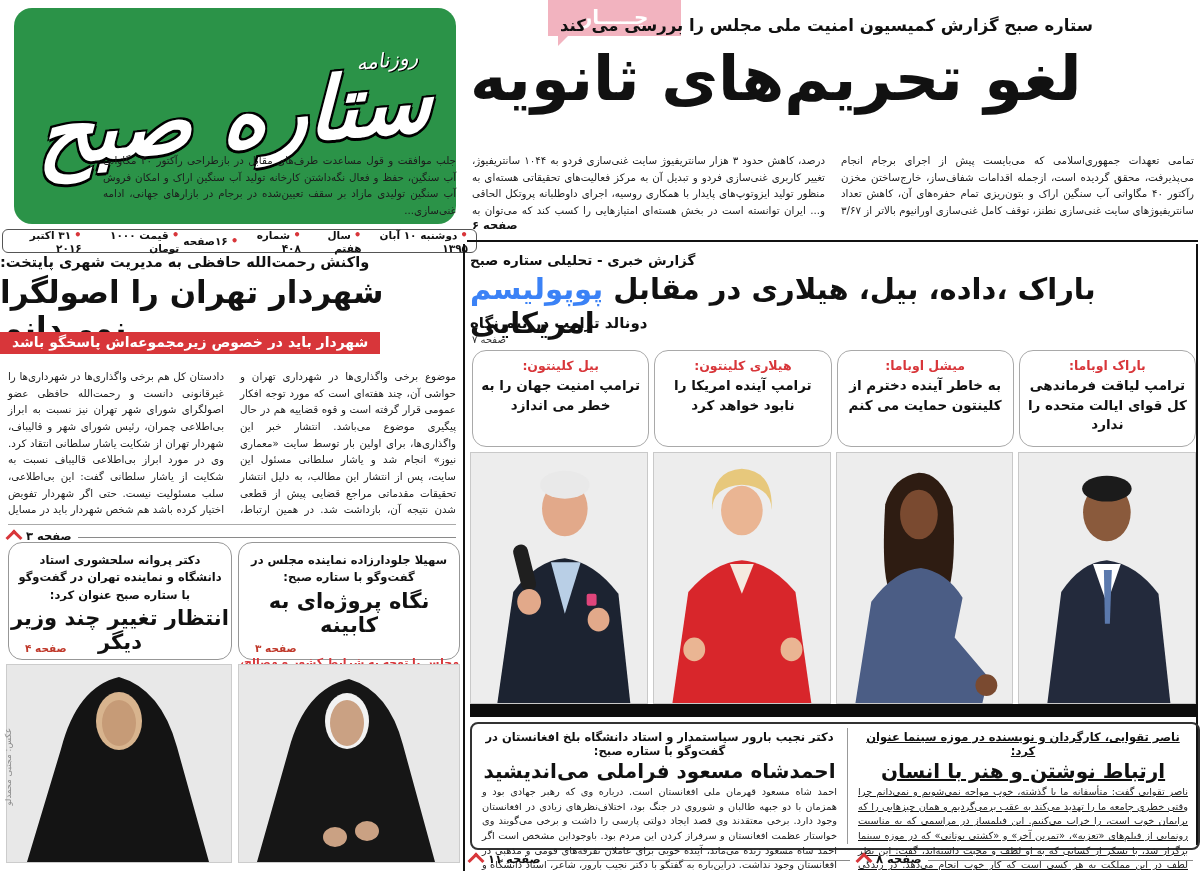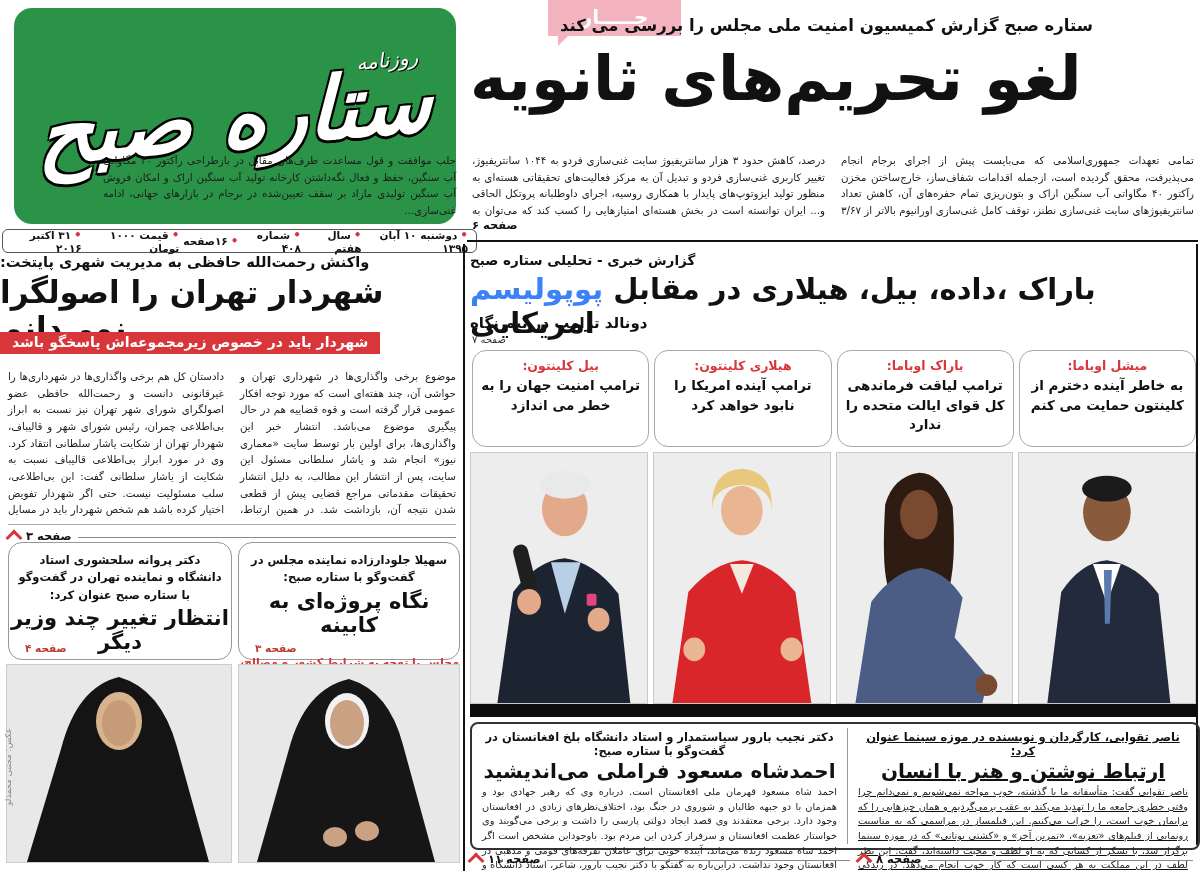--- a/index.html
+++ b/index.html
@@ -129,26 +129,26 @@
   <div class="abs quotes">
     <div class="qbox">
       <div class="qname">بیل کلینتون:</div>
       <div class="qtext">ترامپ امنیت جهان را به خطر می اندازد</div>
     </div>
     <div class="qbox">
       <div class="qname">هیلاری کلینتون:</div>
       <div class="qtext">ترامپ آینده امریکا را نابود خواهد کرد</div>
     </div>
     <div class="qbox">
+      <div class="qname">میشل اوباما:</div>
+      <div class="qtext">به خاطر آینده دخترم از کلینتون حمایت می کنم</div>
+    </div>
+    <div class="qbox">
       <div class="qname">باراک اوباما:</div>
       <div class="qtext">ترامپ لیاقت فرماندهی کل قوای ایالت متحده را ندارد</div>
-    </div>
-    <div class="qbox">
-      <div class="qname">میشل اوباما:</div>
-      <div class="qtext">به خاطر آینده دخترم از کلینتون حمایت می کنم</div>
     </div>
   </div>
 
   <div class="abs strip">
 
     <div class="panel">
       <svg width="100%" height="100%" viewBox="0 0 176 252" preserveAspectRatio="xMidYMax meet">
         <path d="M26,252 L42,140 Q66,108 94,106 Q124,110 148,142 L160,252 Z" fill="#1c2331"></path>
         <path d="M80,110 L94,162 L110,110 Z" fill="#b9cfe6"></path>
         <ellipse cx="94" cy="56" rx="23" ry="28" fill="#e2a98a"></ellipse>

